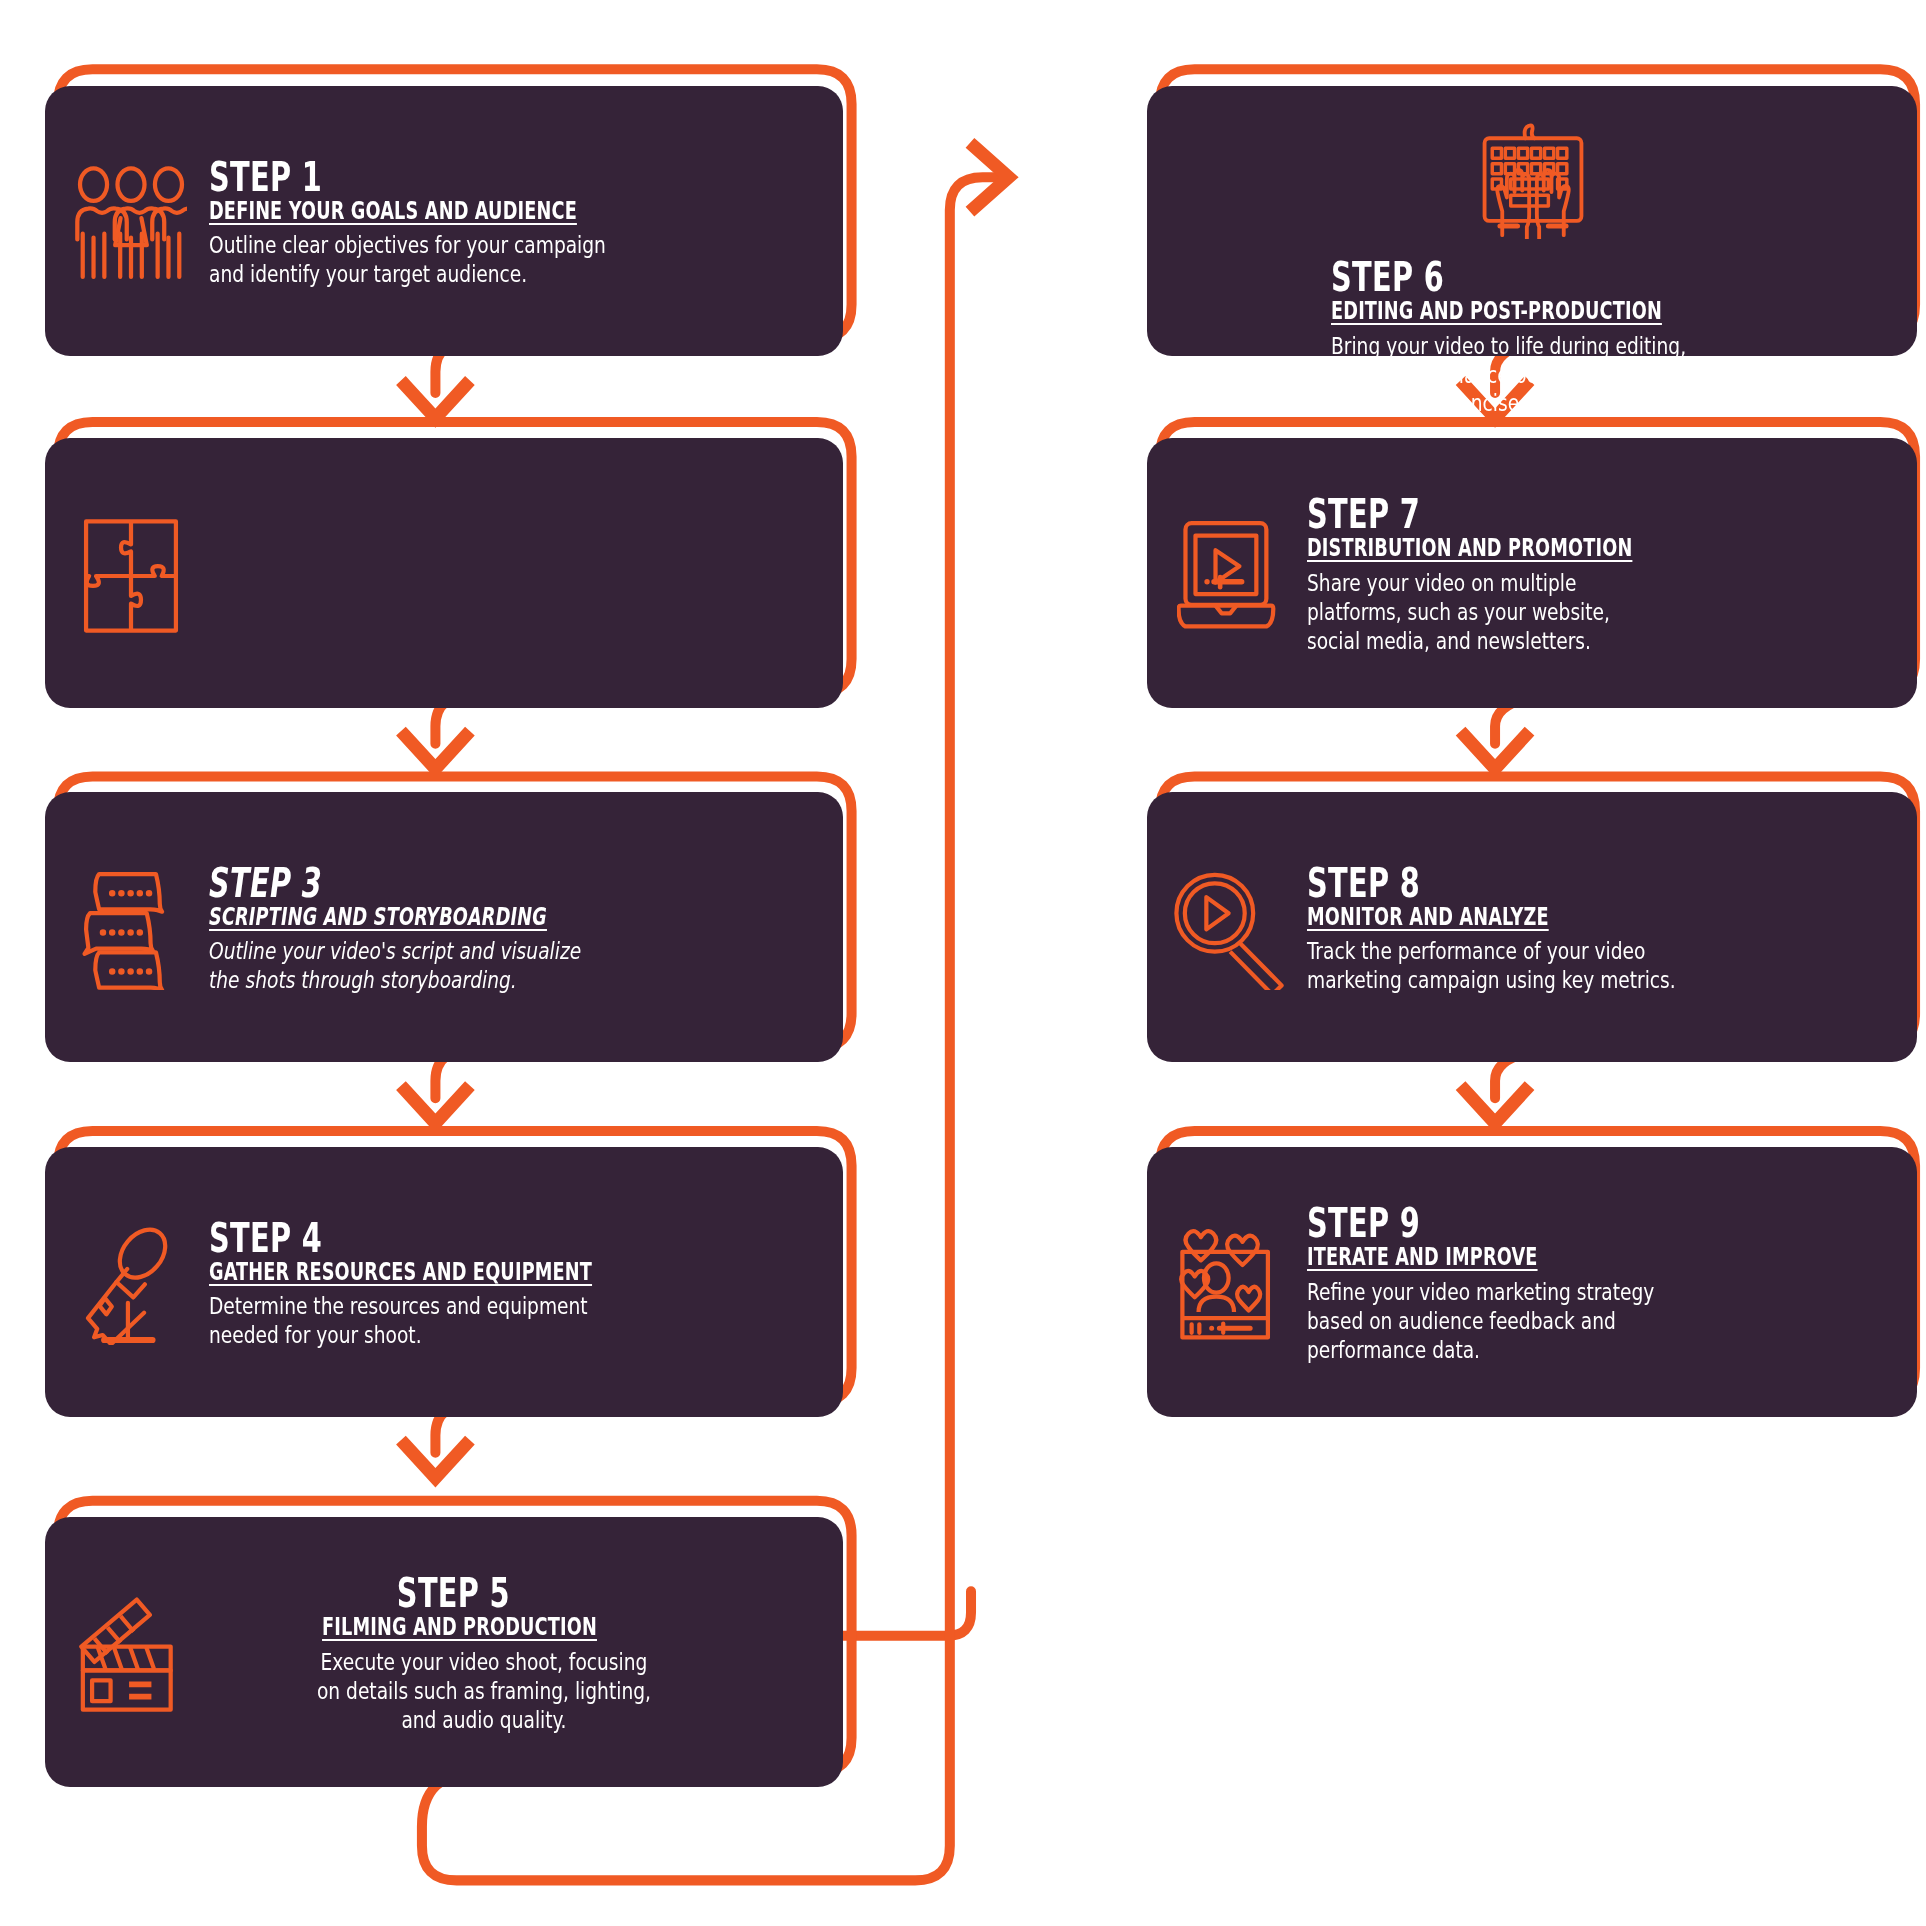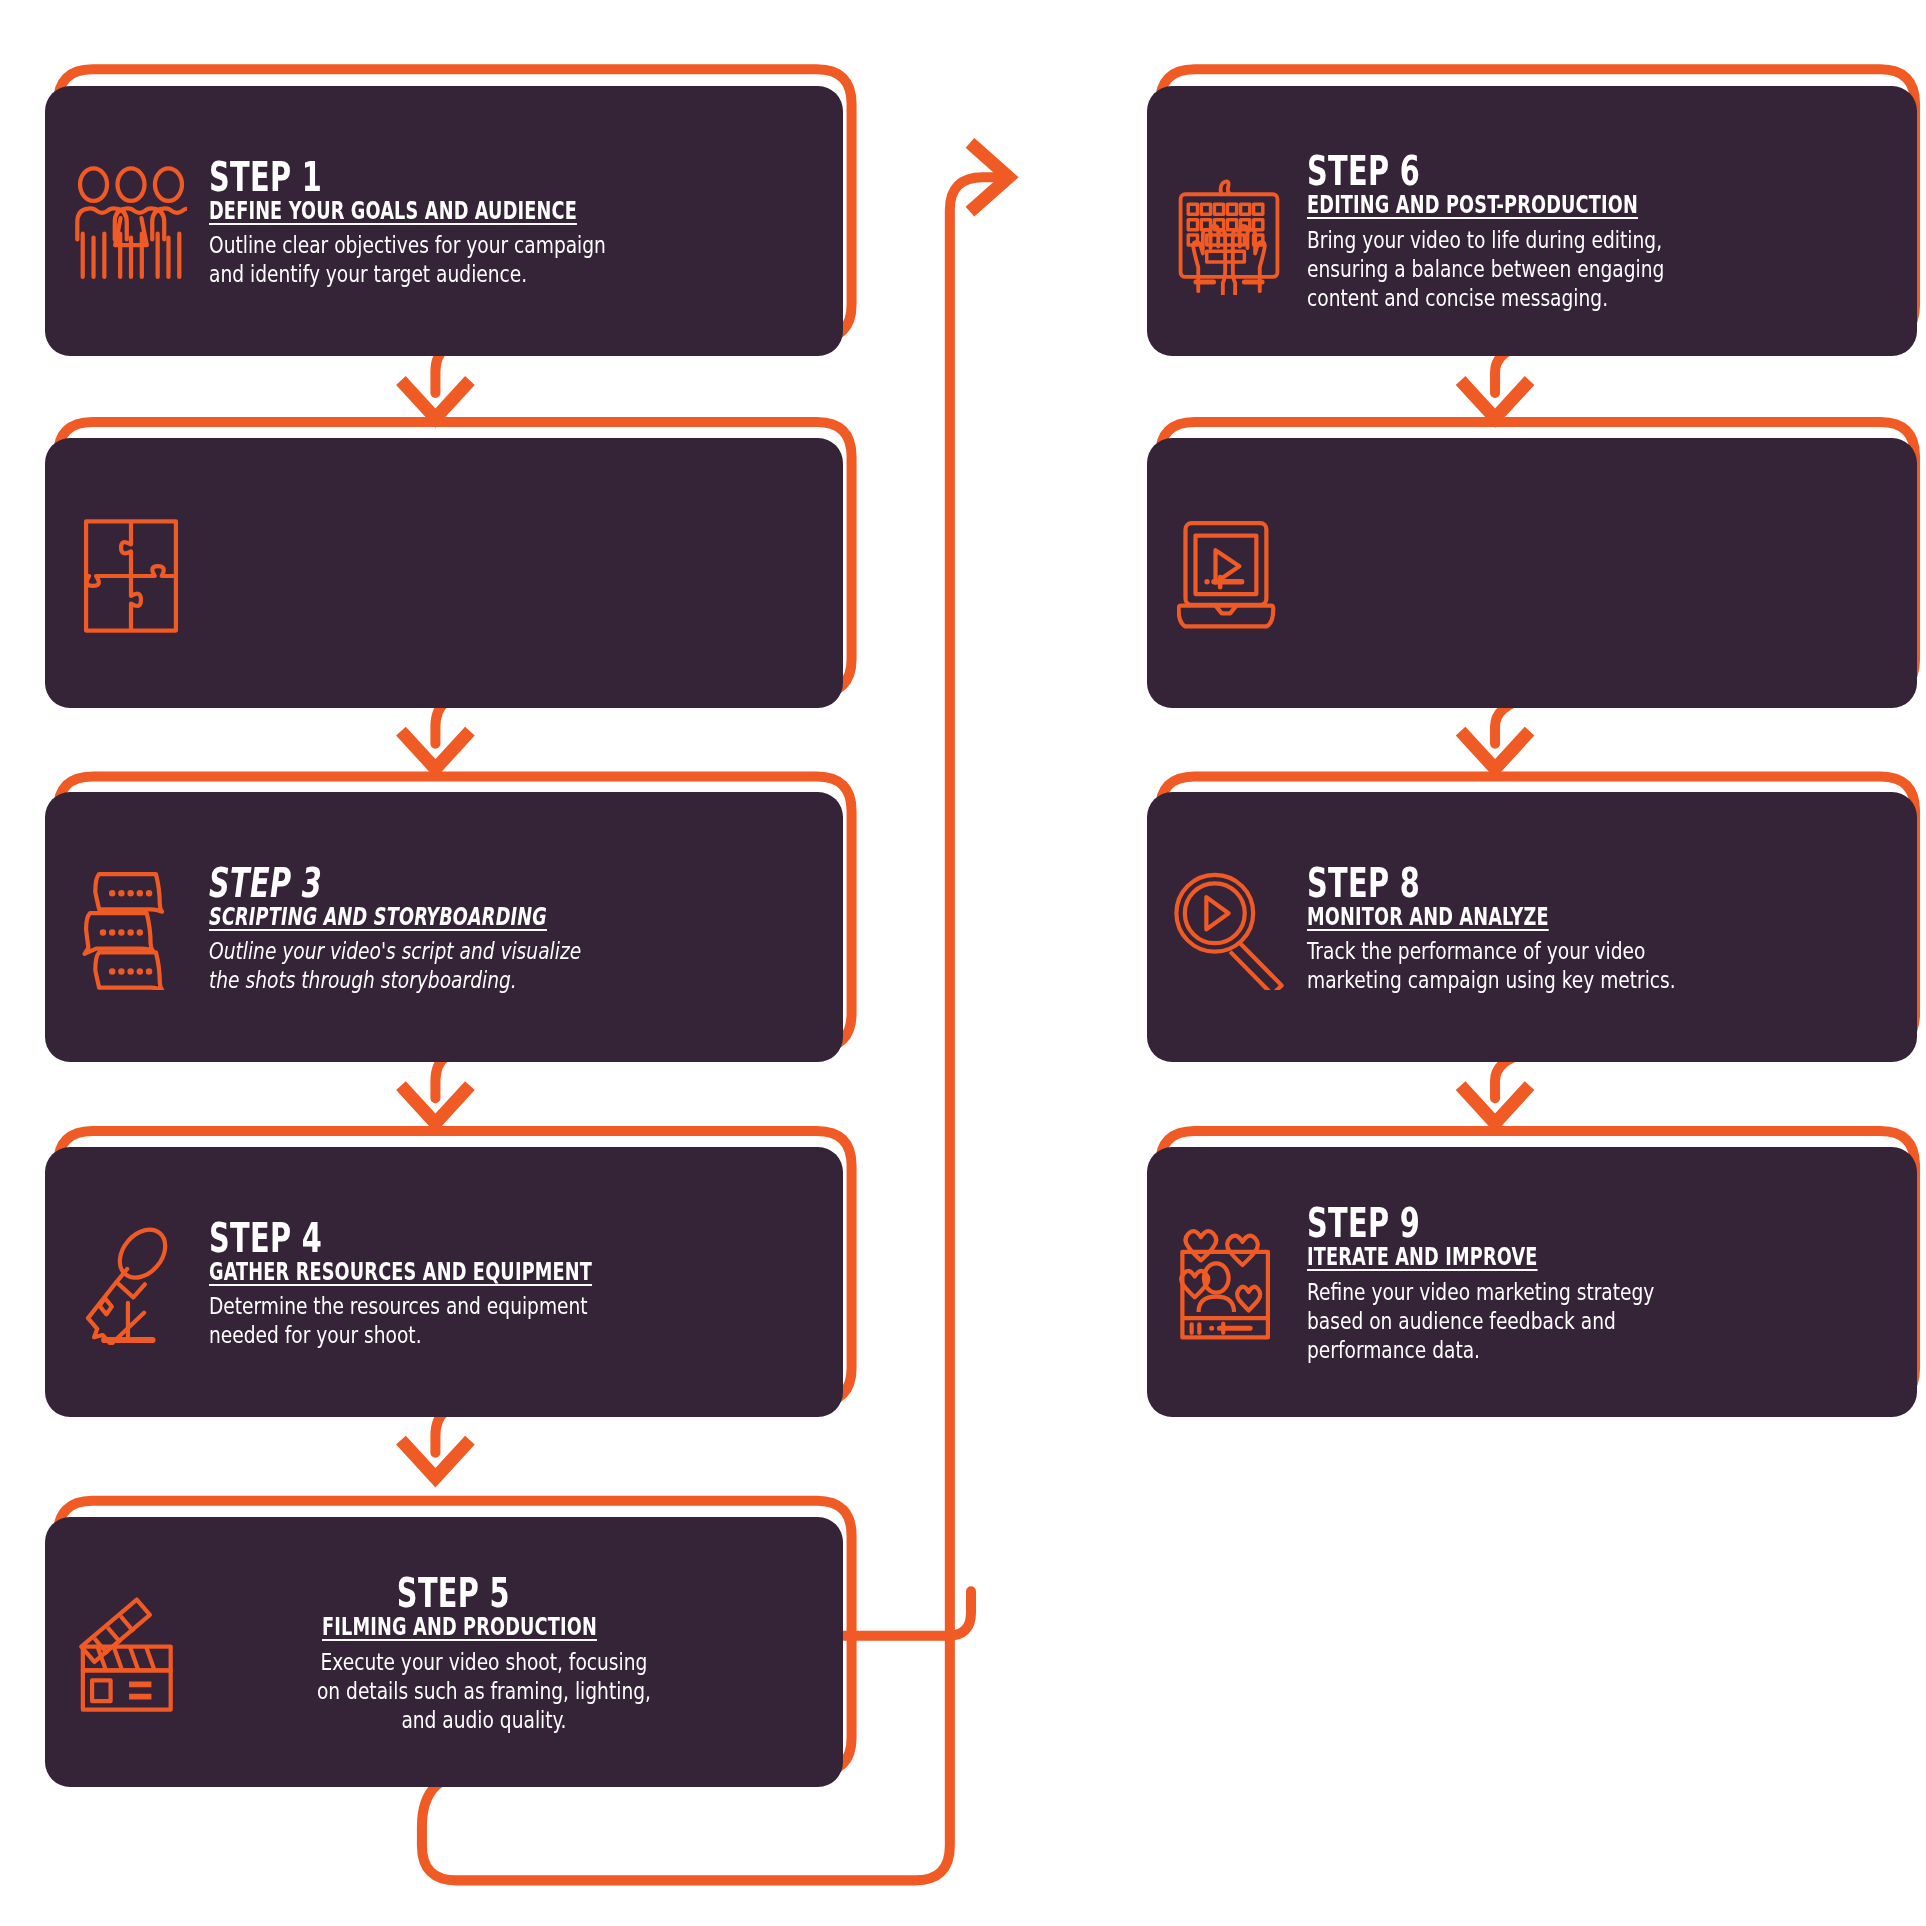--- a/index.html
+++ b/index.html
@@ -205,21 +205,21 @@
       <div class="step-num">STEP 5</div>
       <div class="step-title">FILMING AND PRODUCTION</div>
       <div class="step-desc">
         <span>Execute your video shoot, focusing</span>
           <span>on details such as framing, lighting,</span>
           <span>and audio quality.</span>
       </div>
     </div>
   </div>
 
-  <div class="card-inner" style="left:1171px;top:125px;width:724px;height:216px;">
+  <div class="card-inner" style="left:1171px;top:116px;width:724px;height:216px;flex-direction:column;">
     <div class="icon-wrap">
       <svg width="108" height="123" viewBox="0 0 280 320" fill="none" stroke="#F05A24" stroke-width="10" stroke-linecap="round" stroke-linejoin="round">
         <path d="M120 58 q-6 -26 8 -32 q14 -6 10 12 q-4 14 6 20"></path>
         <rect x="14" y="58" width="252" height="215" rx="12"></rect>
         <g stroke-width="9">
           <rect x="34" y="84" width="24" height="26"></rect>
             <rect x="68" y="84" width="24" height="26"></rect>
             <rect x="102" y="84" width="24" height="26"></rect>
           <rect x="136" y="84" width="24" height="26"></rect>
             <rect x="170" y="84" width="24" height="26"></rect>
@@ -256,20 +256,29 @@
       <svg width="104" height="112" viewBox="0 0 270 290" fill="none" stroke="#F05A24" stroke-width="11" stroke-linejoin="round">
         <rect x="22" y="8" width="210" height="212" rx="16"></rect>
         <rect x="48" y="40" width="158" height="152"></rect>
         <path d="M100 78 l62 42 l-62 42 Z"></path>
         <path d="M78 160 h0 M96 160 h72" stroke-width="14" stroke-linecap="round"></path>
         <path d="M112 148 v26" stroke-width="12" stroke-linecap="round"></path>
         <path d="M10 222 h234 q6 0 6 8 q0 38 -18 46 h-210 q-18 -8 -18 -46 q0 -8 6 -8 Z"></path>
         <path d="M100 222 l16 20 h22 l16 -20"></path>
       </svg>
     </div>
+    <div class="txt">
+      <div class="step-num">STEP 7</div>
+      <div class="step-title">DISTRIBUTION AND PROMOTION</div>
+      <div class="step-desc">
+        <span>Share your video on multiple</span>
+          <span>platforms, such as your website,</span>
+          <span>social media, and newsletters.</span>
+      </div>
+    </div>
   </div>
 
   <div class="card-inner" style="left:1171px;top:822px;width:724px;height:216px;">
     <div class="icon-wrap">
       <svg width="112" height="119" viewBox="0 0 290 310" fill="none" stroke="#F05A24" stroke-width="11" stroke-linejoin="round">
         <circle cx="108" cy="110" r="100"></circle>
         <circle cx="108" cy="110" r="78"></circle>
         <path d="M86 68 l58 42 l-58 42 Z"></path>
         <path d="M172 186 l110 112 l-24 24 l-110 -112"></path>
       </svg>

